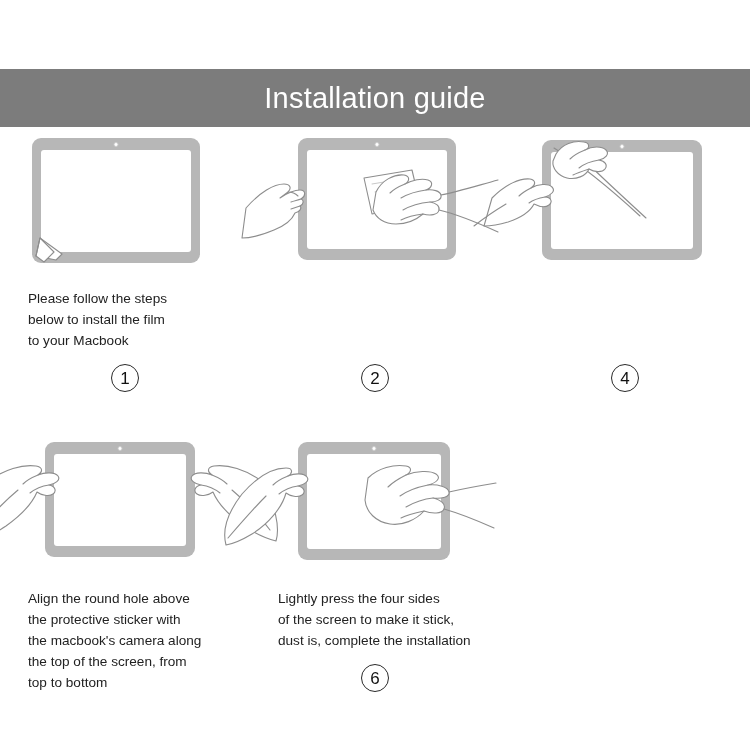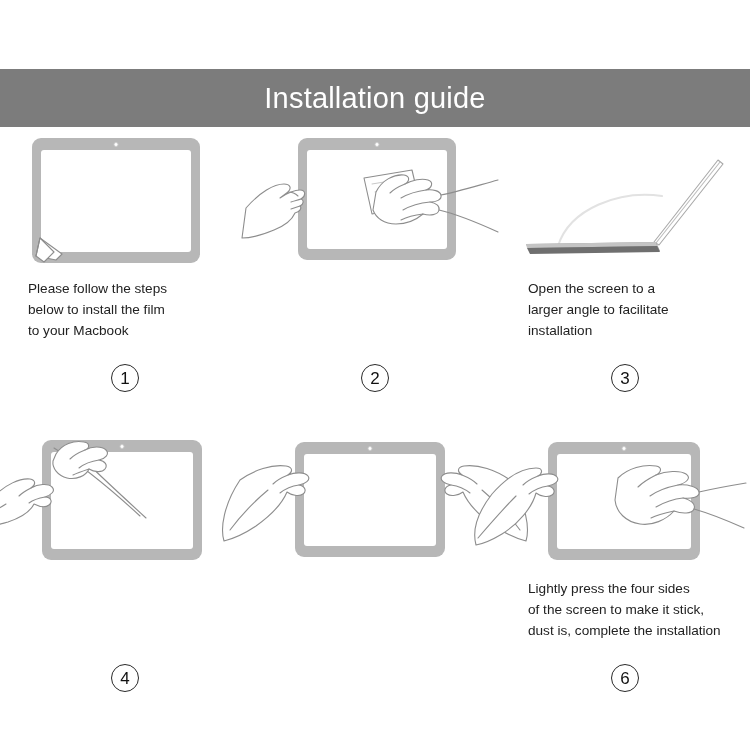--- a/index.html
+++ b/index.html
@@ -53,21 +53,21 @@
     padding: 0 10px;
   }
 
   .art-area {
     height: 140px;
     position: relative;
     margin-top: 14px;
   }
 
   .step-caption {
-    margin-top: 4px;
+    margin-top: 14px;
     padding-left: 18px;
     padding-right: 6px;
     font-size: 13.6px;
     line-height: 21px;
     color: #222222;
     white-space: pre-line;
   }
 
   .step-number-wrap {
     position: absolute;
@@ -207,41 +207,20 @@
 
         <path class="ln" d="M181 61 C 196 58, 216 52, 238 46"></path>
         <path class="ln" d="M179 76 C 196 80, 216 88, 238 98"></path>
       </svg>
     </div>
     <div class="step-number-wrap">
       <div class="step-number">2</div>
     </div>
   </div>
 
-  <div class="step-cell row1">
-    <div class="art-area">
-      <svg class="art-svg" viewBox="0 0 230 140">
-
-        <path class="ln-light" d="M48 112 C 60 74, 110 56, 152 62" style="stroke:#e2e2e2;stroke-width:2"></path>
-
-        <path class="ln fill-w" d="M144 108 L208 26 L213 30 L149 111 Z" style="stroke:#a9a9a9"></path>
-        <path class="ln" d="M146 109 L210 28" style="stroke:#bdbdbd"></path>
-
-        <path d="M16 110 L146 108 L150 117 L20 119 Z" fill="#9d9d9d"></path>
-        <path d="M16 110 L146 108 L147 112 L17 114 Z" fill="#c4c4c4"></path>
-        <path d="M17 114 L147 112 L150 118 L20 120 Z" fill="#6f6f6f"></path>
-      </svg>
-    </div>
-    <div class="step-caption">Open the screen to a
-larger angle to facilitate
-installation</div>
-    <div class="step-number-wrap">
-      <div class="step-number">3</div>
-    </div>
-  </div>
 
   <div class="step-cell row2">
     <div class="art-area">
       <div class="device" style="left:32px; top:6px; width:160px; height:120px;">
         <div class="camera-dot"></div>
         <div class="screen"></div>
       </div>
       <svg class="art-svg" viewBox="0 0 230 140">
 
         <path class="ln" d="M44 14 C 70 30, 104 58, 130 82"></path>
@@ -289,20 +268,25 @@
         <path class="ln fill-w" d="M250 46 C 236 36, 218 30, 204 32 C 197 33, 197 38, 202 41
                                    C 195 38, 185 38, 182 42 C 179 46, 185 50, 191 51
                                    C 185 52, 183 57, 187 60 C 191 63, 199 61, 203 58
                                    C 208 70, 220 82, 234 92 C 246 100, 258 105, 266 107
                                    C 270 94, 266 70, 250 46 Z"></path>
         <path class="ln" d="M202 41 C 207 43, 213 46, 217 50"></path>
         <path class="ln" d="M191 51 C 198 52, 205 55, 210 59"></path>
         <path class="ln" d="M222 56 C 234 66, 248 80, 260 96"></path>
       </svg>
     </div>
+    <div class="step-caption">Align the round hole above
+the protective sticker with
+the macbook's camera along
+the top of the screen, from
+top to bottom</div>
 
   </div>
 
   <div class="step-cell row2">
     <div class="art-area">
       <div class="device" style="left:38px; top:8px; width:152px; height:118px;">
         <div class="camera-dot"></div>
         <div class="screen"></div>
       </div>
       <svg class="art-svg" viewBox="0 0 230 140">

